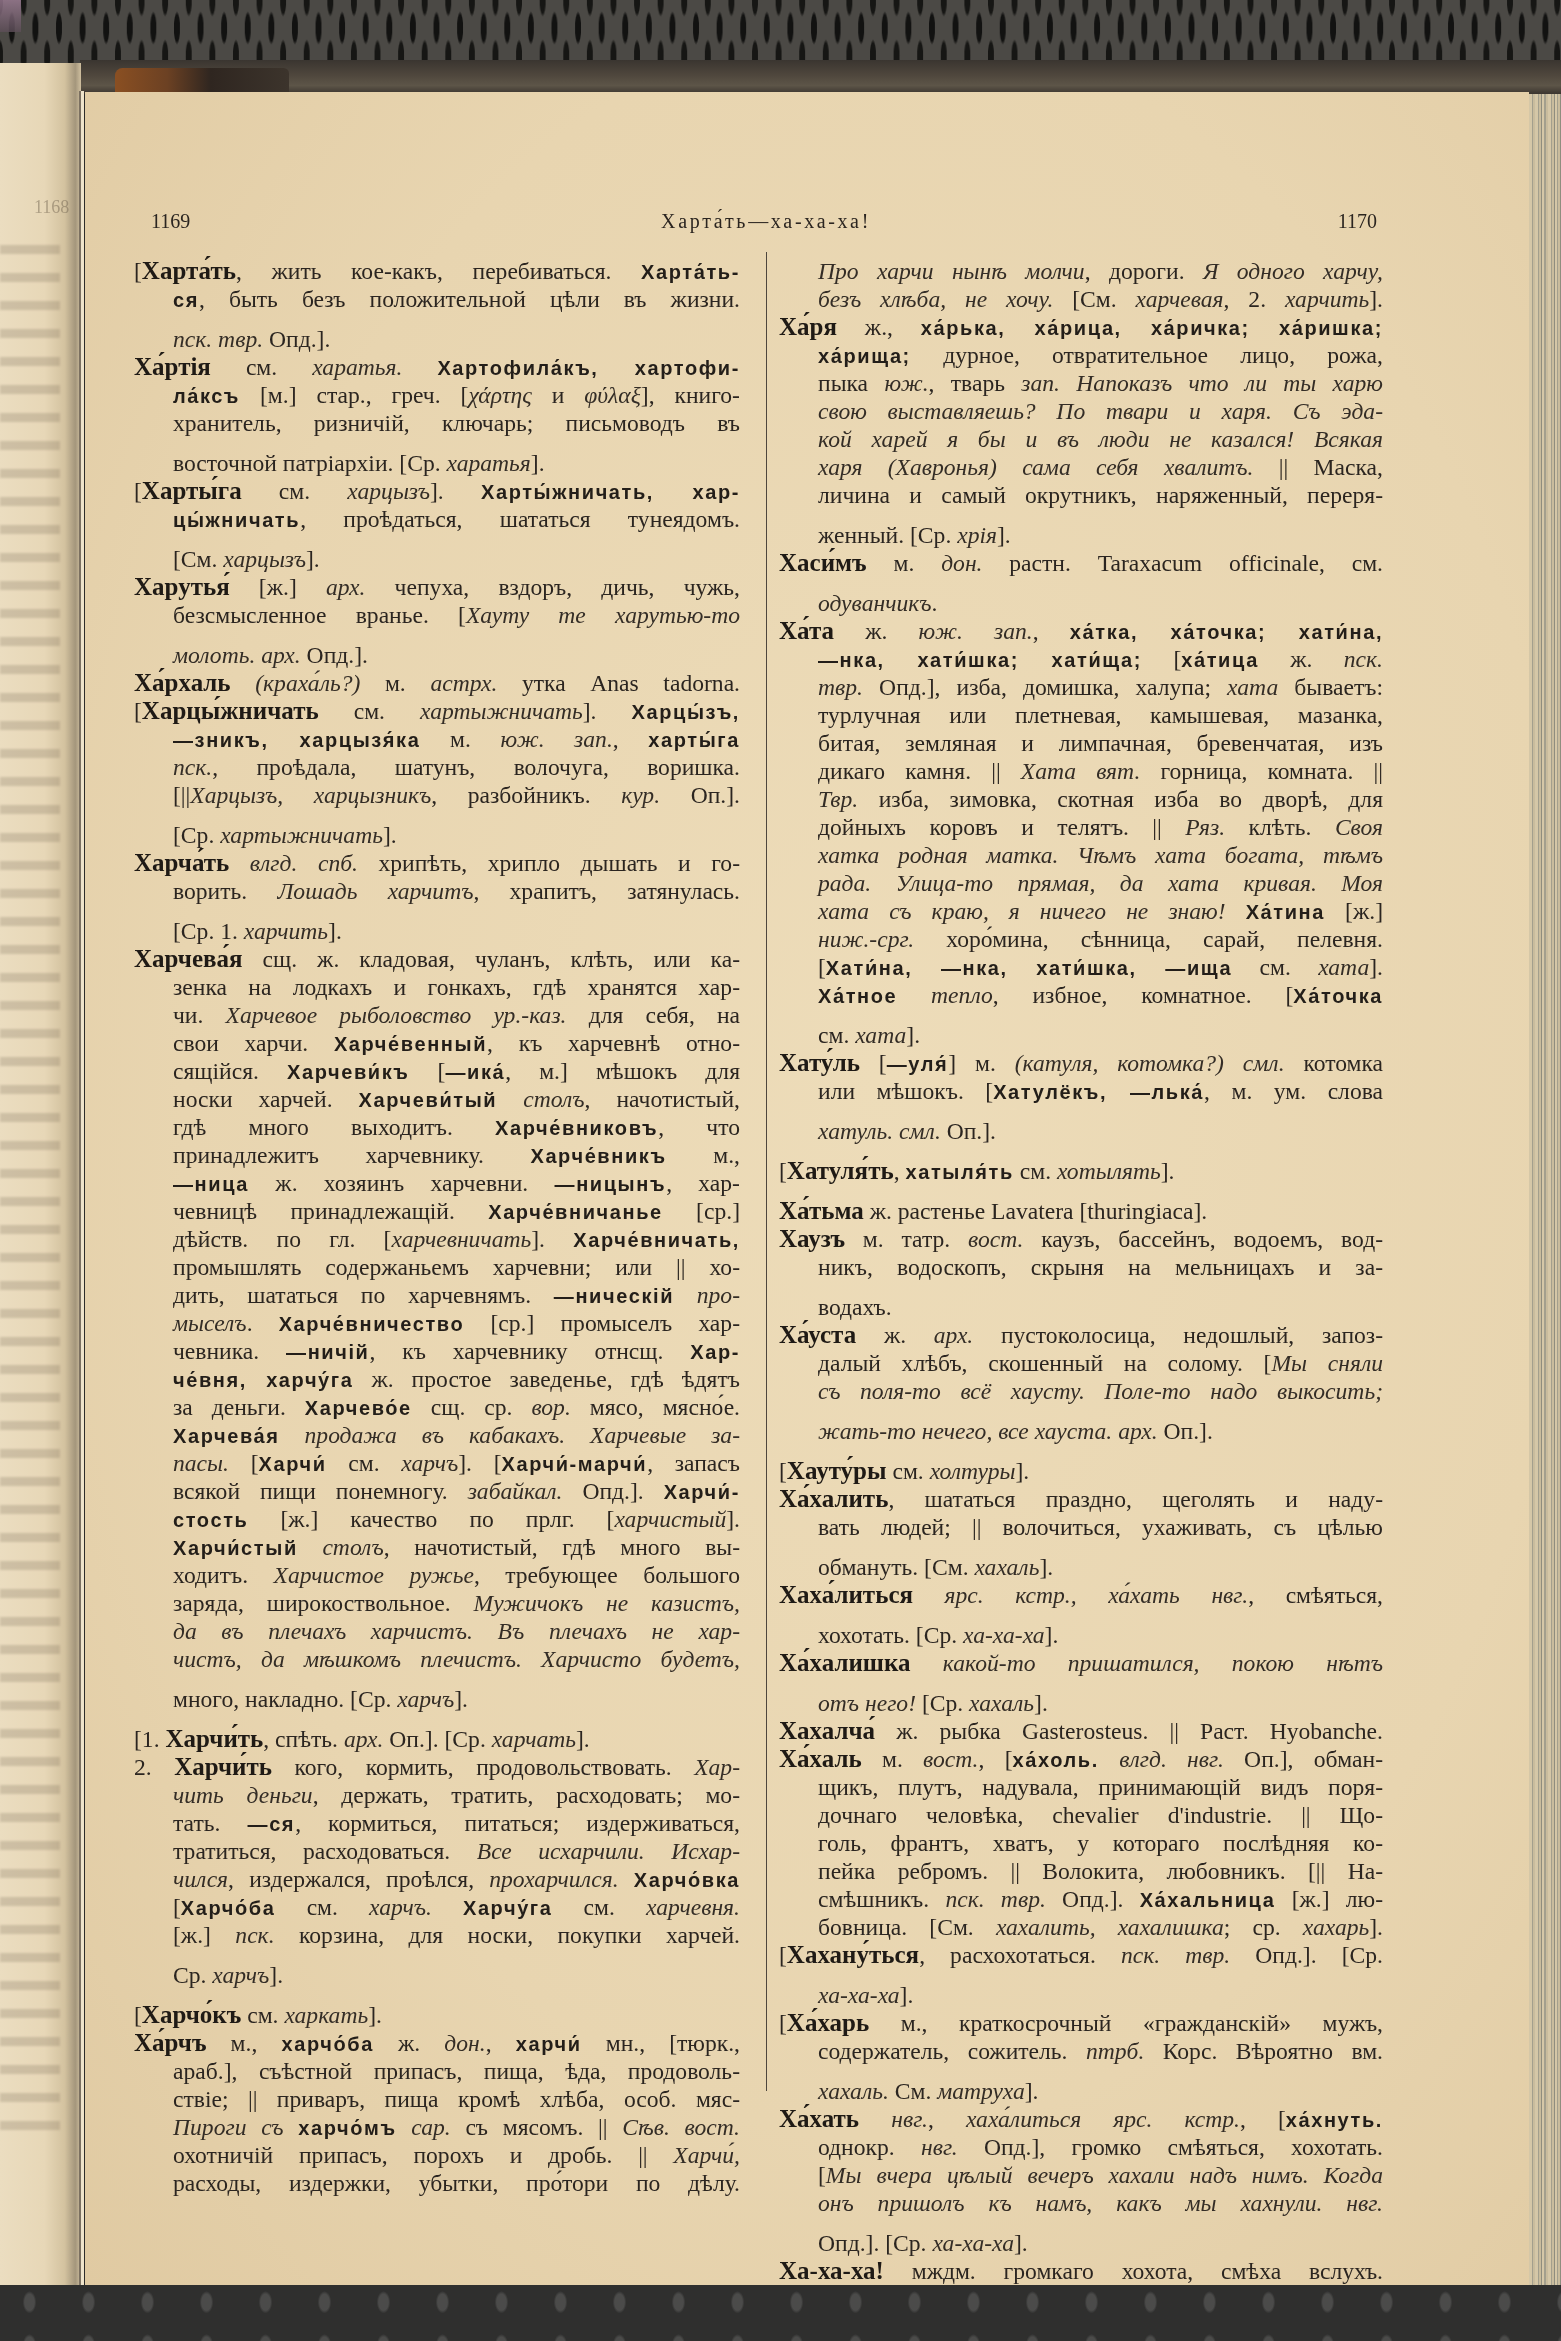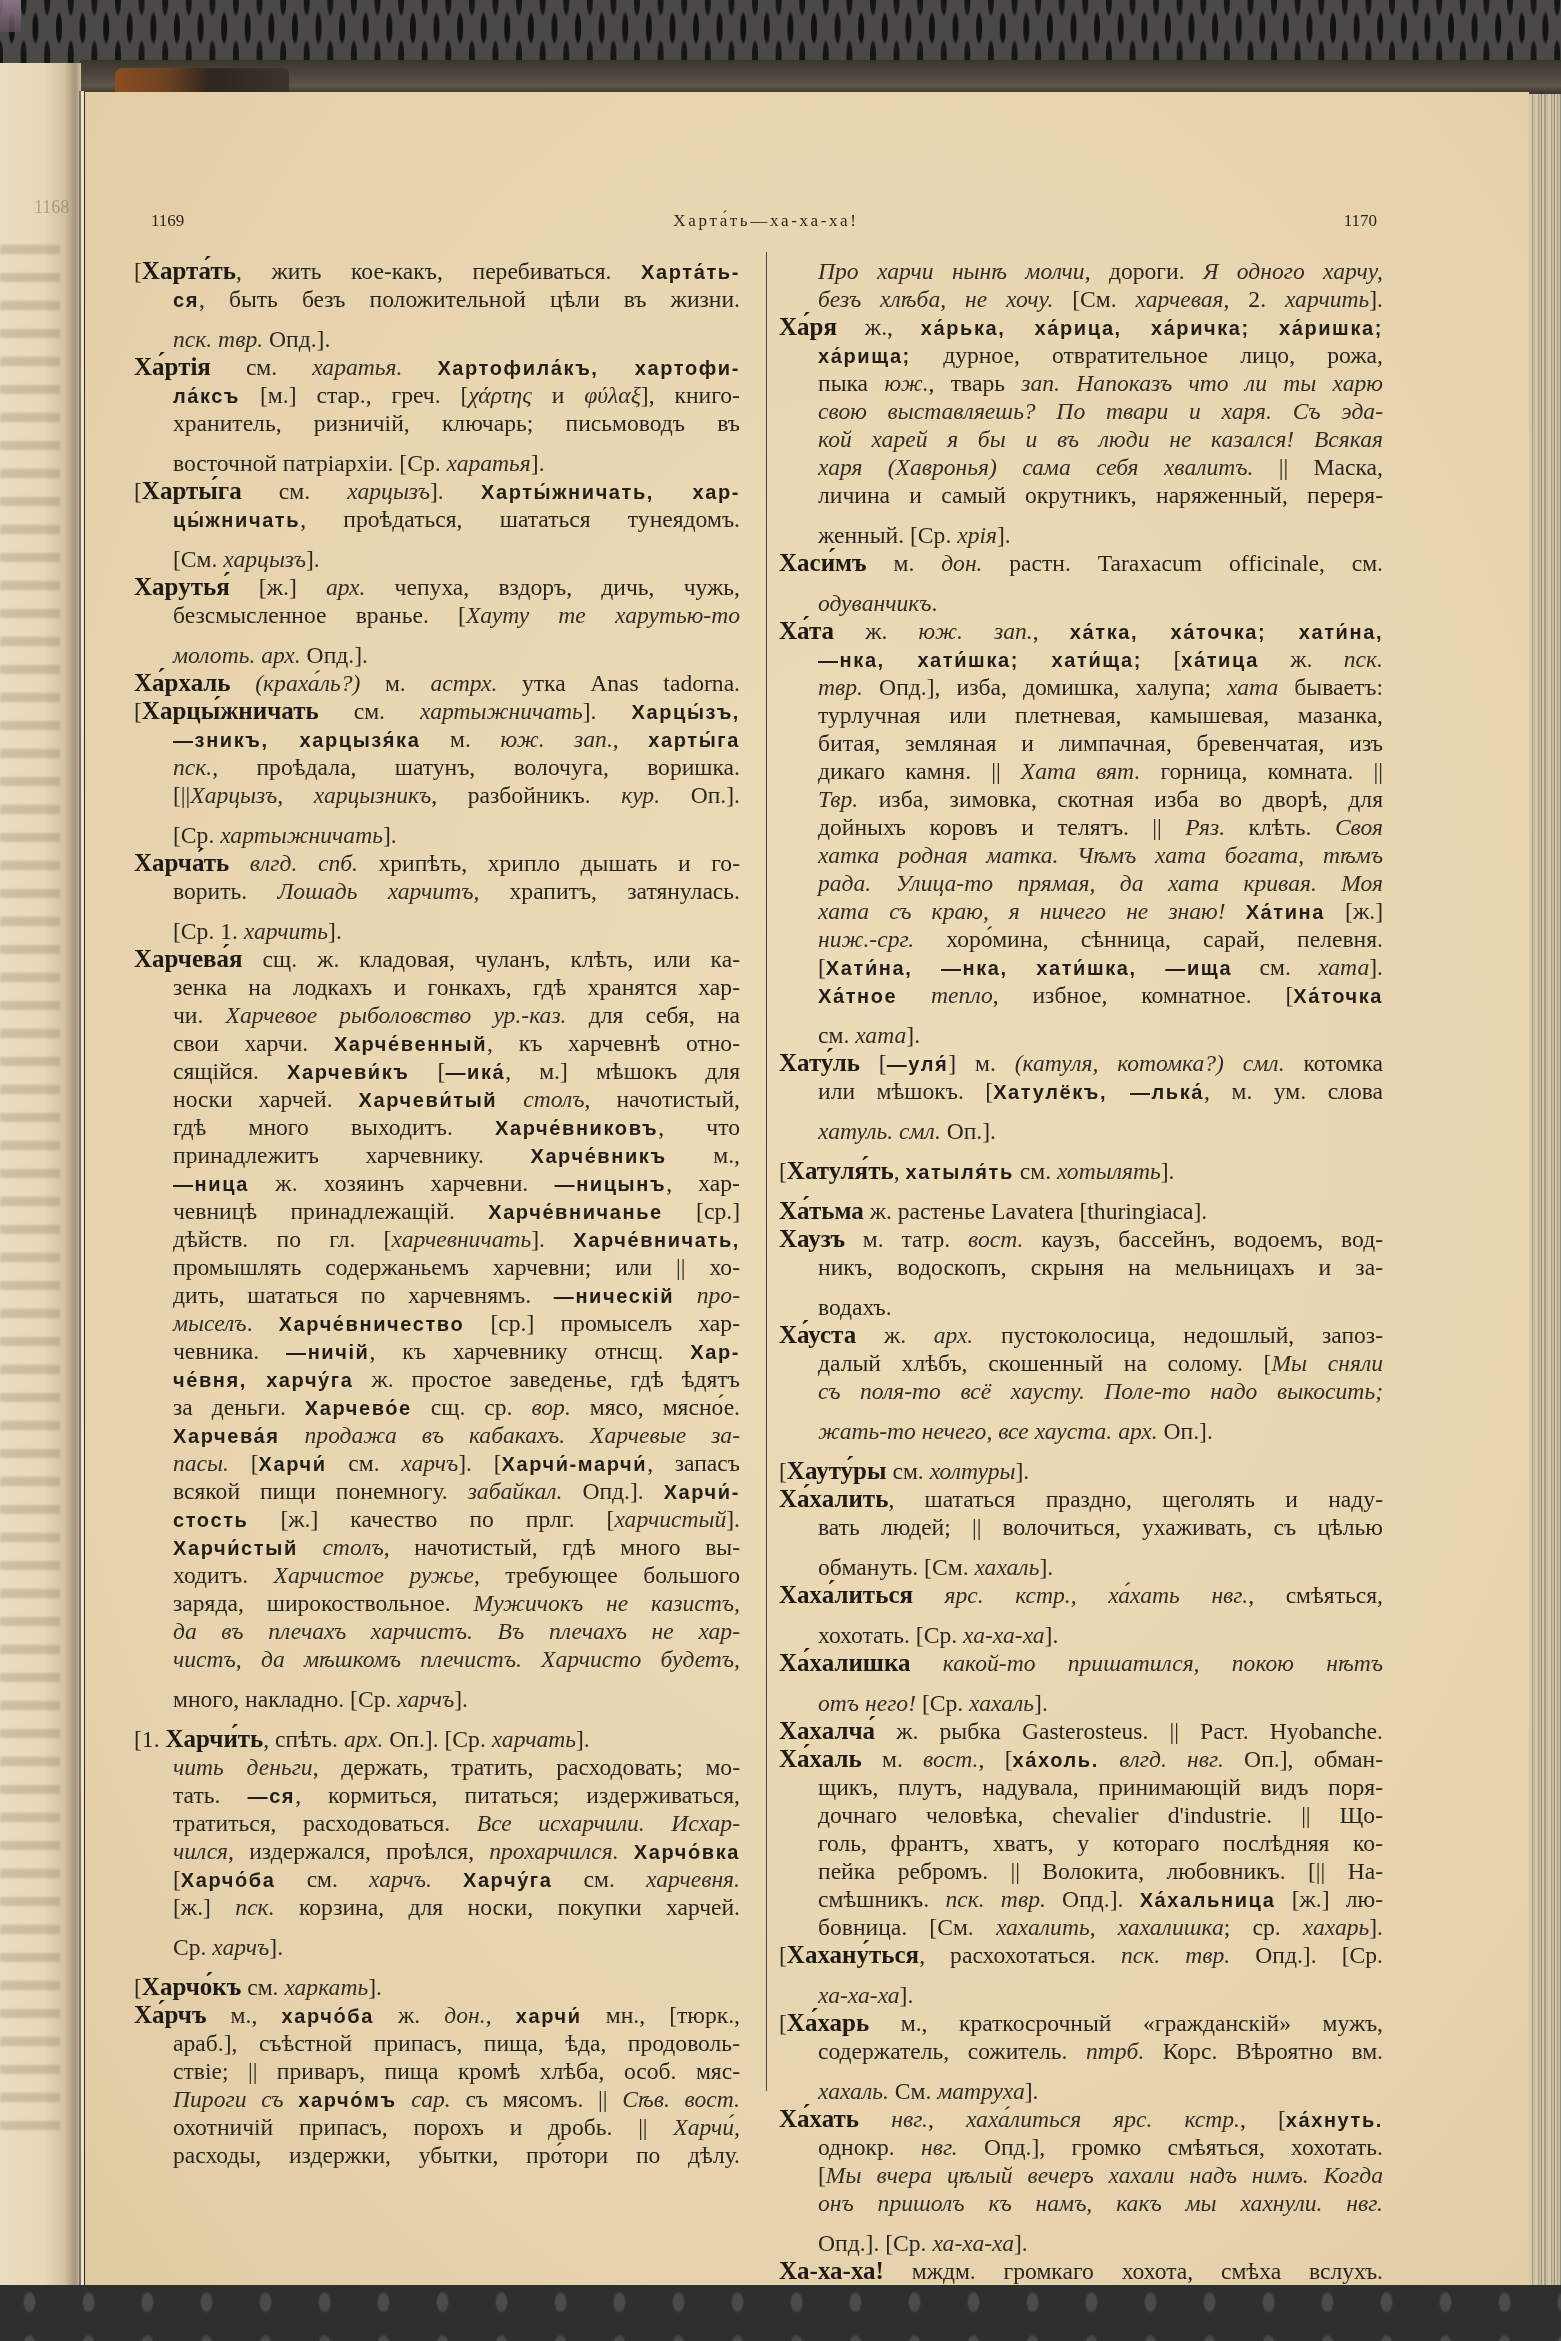--- a/index.html
+++ b/index.html
@@ -48,21 +48,21 @@
   .page-stack {
     left: 1529px; top: 94px; width: 32px; height: 2191px;
     background: repeating-linear-gradient(90deg, #d5c7a7 0 2.7px, #a39f8d 2.7px 3.8px, #c9bc9d 3.8px 5.9px, #8f8d7e 5.9px 6.4px);
   }
   .foam-bottom {
     left: 0; top: 2285px; width: 1561px; height: 57px;
     background-color: #2f2f2e;
     background-image: radial-gradient(ellipse 9.7px 16px at 50% 40%, #4b4b4a 0 50%, rgba(0,0,0,0) 70%);
     background-size: 59px 43px;
   }
-  .header { top: 206px; height: 30px; line-height: 30px; font-size: 17px; color: #2b2520; }
+  .header { top: 206px; height: 30px; line-height: 30px; font-size: 20px; color: #2b2520; }
   .hdr-left { left: 151px; }
   .hdr-title { left: 766px; transform: translateX(-50%); letter-spacing: 2.7px; white-space: nowrap; }
   .hdr-right { right: 184px; }
   .col-rule { left: 766px; top: 252px; width: 1.1px; height: 1839px; background: #4e463d; }
   .col { top: 257px; }
   .col-left { left: 134px; width: 606px; }
   .col-right { left: 779px; width: 604px; }
   .line {
     display: block; height: 28px; line-height: 28px; font-size: 23.6px;
     white-space: nowrap; text-align: justify; text-align-last: justify;
@@ -139,20 +139,21 @@
     <div class="line cont"><span class="r-i">пасы.</span><span class="r-n"> [</span><span class="r-b">Харчи́</span><span class="r-n"> см. </span><span class="r-i">харчъ</span><span class="r-n">]. [</span><span class="r-b">Харчи́-марчи́</span><span class="r-n">, запасъ</span></div>
     <div class="line cont"><span class="r-n">всякой пищи понемногу. </span><span class="r-i">забайкал.</span><span class="r-n"> Опд.]. </span><span class="r-b">Харчи́-</span></div>
     <div class="line cont"><span class="r-b">стость</span><span class="r-n"> [ж.] качество по прлг. [</span><span class="r-i">харчистый</span><span class="r-n">].</span></div>
     <div class="line cont"><span class="r-b">Харчи́стый</span><span class="r-n"> </span><span class="r-i">столъ</span><span class="r-n">, начотистый, гдѣ много вы-</span></div>
     <div class="line cont"><span class="r-n">ходитъ. </span><span class="r-i">Харчистое ружье</span><span class="r-n">, требующее большого</span></div>
     <div class="line cont"><span class="r-n">заряда, широкоствольное. </span><span class="r-i">Мужичокъ не казистъ,</span></div>
     <div class="line cont"><span class="r-i">да въ плечахъ харчистъ. Въ плечахъ не хар-</span></div>
     <div class="line cont"><span class="r-i">чистъ, да мѣшкомъ плечистъ. Харчисто будетъ,</span></div>
     <div class="line cont end"><span class="r-n">много, накладно. [Ср. </span><span class="r-i">харчъ</span><span class="r-n">].</span></div>
     <div class="line hw end"><span class="r-n">[1. </span><span class="r-h">Харчи́ть</span><span class="r-n">, спѣть. </span><span class="r-i">арх.</span><span class="r-n"> Оп.]. [Ср. </span><span class="r-i">харчать</span><span class="r-n">].</span></div>
+    <div class="line hw"><span class="r-n">2. </span><span class="r-h">Харчи́ть</span><span class="r-n"> кого, кормить, продовольствовать. </span><span class="r-i">Хар-</span></div>
     <div class="line cont"><span class="r-i">чить деньги</span><span class="r-n">, держать, тратить, расходовать; мо-</span></div>
     <div class="line cont"><span class="r-n">тать. </span><span class="r-b">—ся</span><span class="r-n">, кормиться, питаться; издерживаться,</span></div>
     <div class="line cont"><span class="r-n">тратиться, расходоваться. </span><span class="r-i">Все исхарчили. Исхар-</span></div>
     <div class="line cont"><span class="r-i">чился</span><span class="r-n">, издержался, проѣлся, </span><span class="r-i">прохарчился.</span><span class="r-n"> </span><span class="r-b">Харчо́вка</span></div>
     <div class="line cont"><span class="r-n">[</span><span class="r-b">Харчо́ба</span><span class="r-n"> см. </span><span class="r-i">харчъ.</span><span class="r-n"> </span><span class="r-b">Харчу́га</span><span class="r-n"> см. </span><span class="r-i">харчевня.</span></div>
     <div class="line cont"><span class="r-n">[ж.] </span><span class="r-i">пск.</span><span class="r-n"> корзина, для носки, покупки харчей.</span></div>
     <div class="line cont end"><span class="r-n">Ср. </span><span class="r-i">харчъ</span><span class="r-n">].</span></div>
     <div class="line hw end"><span class="r-n">[</span><span class="r-h">Харчо́къ</span><span class="r-n"> см. </span><span class="r-i">харкать</span><span class="r-n">].</span></div>
     <div class="line hw"><span class="r-h">Ха́рчъ</span><span class="r-n"> м., </span><span class="r-b">харчо́ба</span><span class="r-n"> ж. </span><span class="r-i">дон.</span><span class="r-n">, </span><span class="r-b">харчи́</span><span class="r-n"> мн., [тюрк.,</span></div>
     <div class="line cont"><span class="r-n">араб.], съѣстной припасъ, пища, ѣда, продоволь-</span></div>

